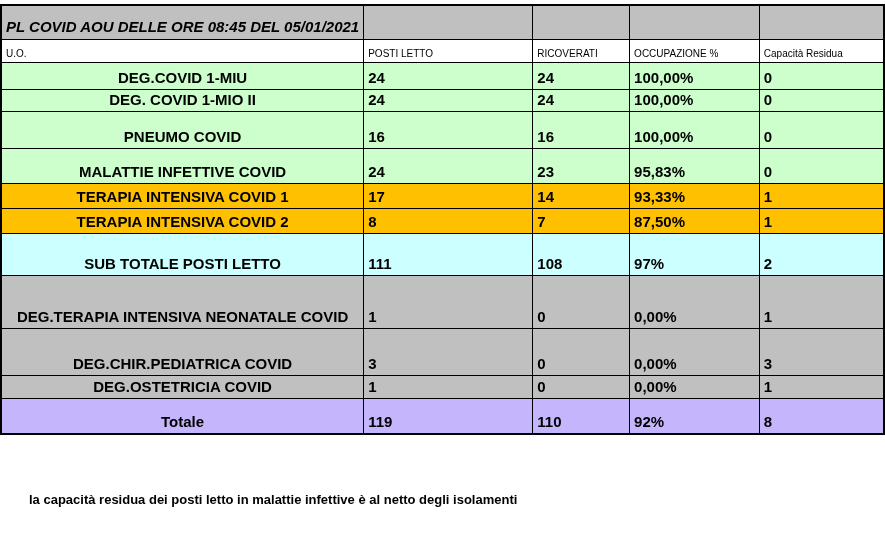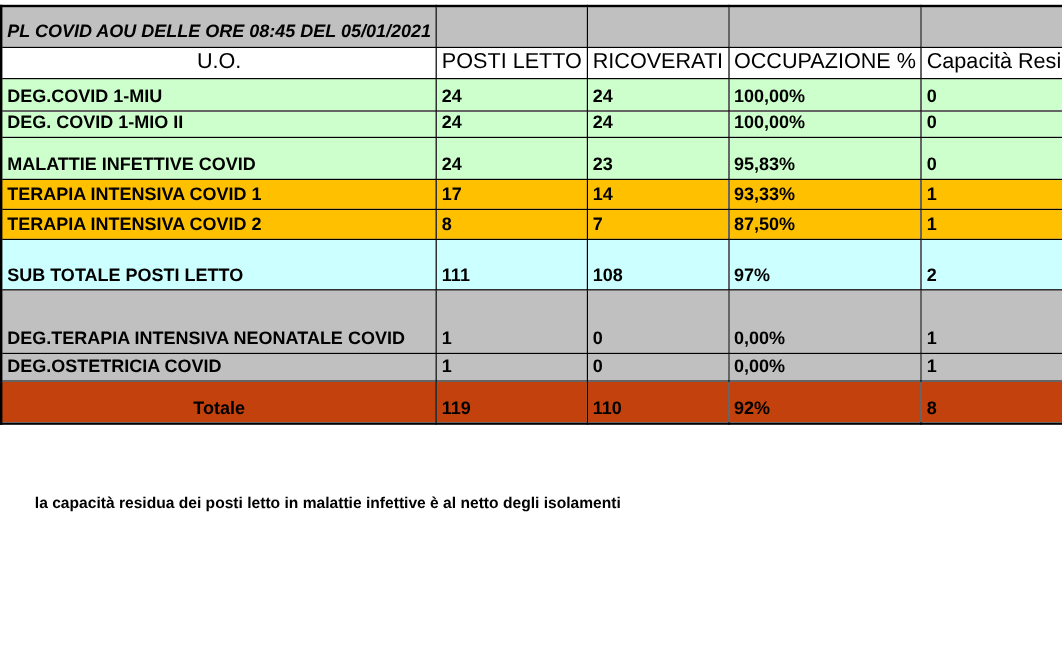--- a/index.html
+++ b/index.html
@@ -33,32 +33,31 @@
     font-style: italic;
     font-weight: bold;
     white-space: normal;
     line-height: 1.12;
     padding-top: 3px;
   }
   tr.title-row td { background: var(--header-gray, #C0C0C0); }
   tr.header-row td {
     background: #ffffff;
     font-weight: normal;
-    font-size: 18px;
-    text-align: center;
+    font-size: 10px;
     vertical-align: bottom;
   }
   td.num { text-align: left; }
-  td.label { text-align: left; }
+  td.label { text-align: center; }
   td.label.center { text-align: center; }
   tr.green  td { background: var(--row-green, #CCFFCC); }
   tr.orange td { background: var(--row-orange, #FFC000); }
   tr.cyan   td { background: var(--row-cyan, #CCFFFF); }
   tr.gray   td { background: var(--row-gray, #C0C0C0); }
-  tr.total  td { background: #c2410c; }
+  tr.total  td { background: #c4b5fd; }
   .footer-note {
     margin: 57px 0 0 5px;
     font-size: 13px;
     font-weight: bold;
     padding-left: 24px;
   }
 </style>
 </head>
 <body>
 
@@ -97,20 +96,27 @@
   </tr>
 
   <tr class="green" style="height:22px">
     <td class="label">DEG. COVID 1-MIO II</td>
     <td class="num">24</td>
     <td class="num">24</td>
     <td class="num">100,00%</td>
     <td class="num">0</td>
   </tr>
 
+  <tr class="green" style="height:37px">
+    <td class="label">PNEUMO COVID</td>
+    <td class="num">16</td>
+    <td class="num">16</td>
+    <td class="num">100,00%</td>
+    <td class="num">0</td>
+  </tr>
 
   <tr class="green" style="height:35px">
     <td class="label">MALATTIE INFETTIVE COVID</td>
     <td class="num">24</td>
     <td class="num">23</td>
     <td class="num">95,83%</td>
     <td class="num">0</td>
   </tr>
 
   <tr class="orange" style="height:25px">
@@ -138,20 +144,27 @@
   </tr>
 
   <tr class="gray" style="height:53px">
     <td class="label">DEG.TERAPIA INTENSIVA NEONATALE COVID</td>
     <td class="num">1</td>
     <td class="num">0</td>
     <td class="num">0,00%</td>
     <td class="num">1</td>
   </tr>
 
+  <tr class="gray" style="height:47px">
+    <td class="label">DEG.CHIR.PEDIATRICA COVID</td>
+    <td class="num">3</td>
+    <td class="num">0</td>
+    <td class="num">0,00%</td>
+    <td class="num">3</td>
+  </tr>
 
   <tr class="gray" style="height:23px">
     <td class="label">DEG.OSTETRICIA COVID</td>
     <td class="num">1</td>
     <td class="num">0</td>
     <td class="num">0,00%</td>
     <td class="num">1</td>
   </tr>
 
 

